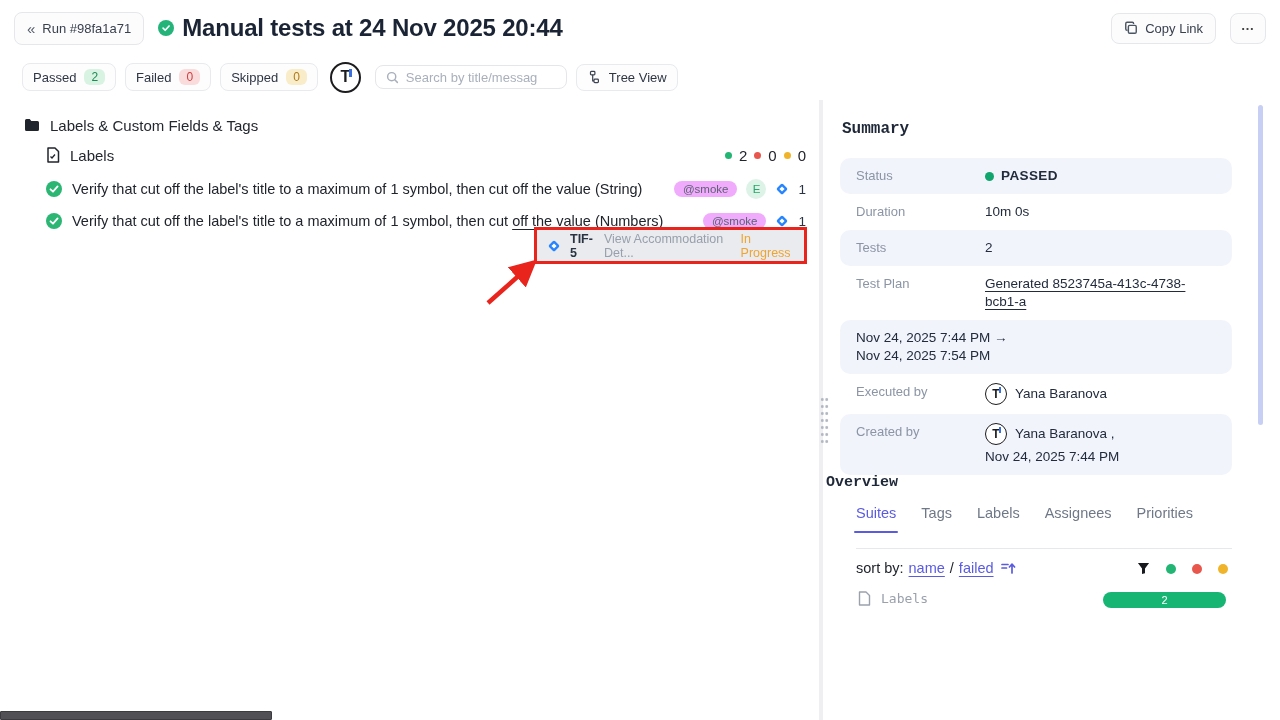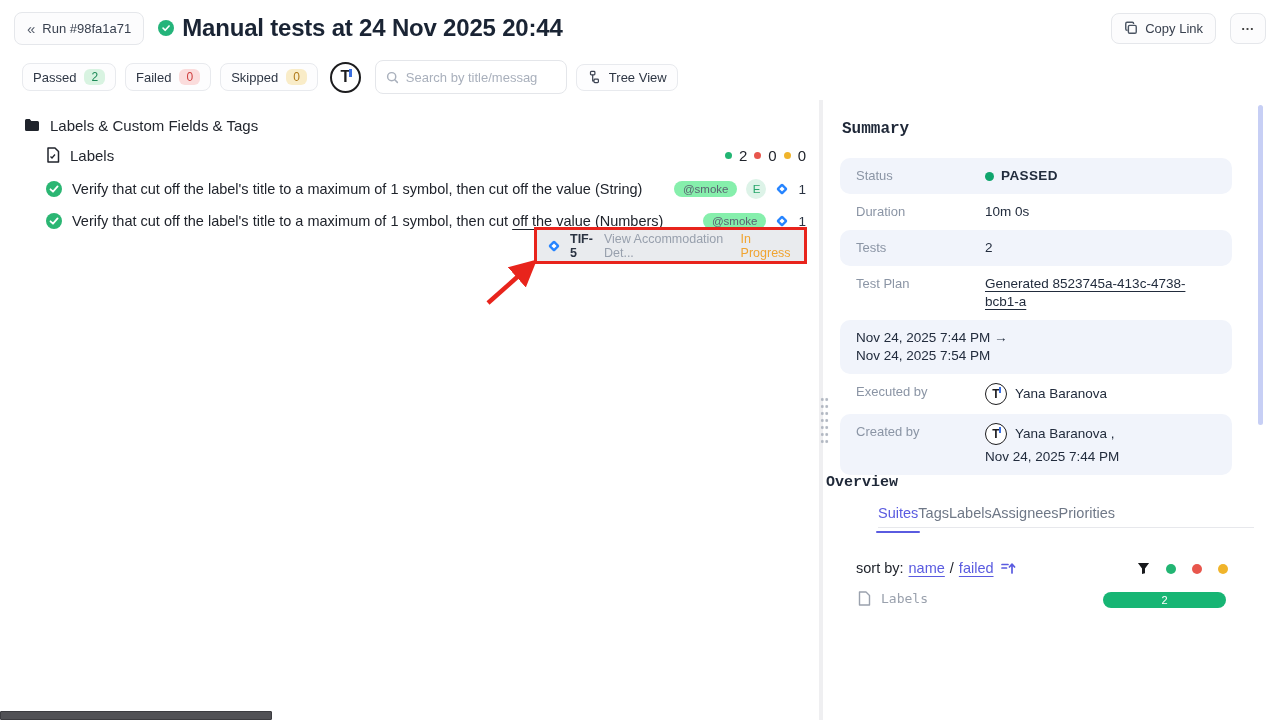--- a/index.html
+++ b/index.html
@@ -34,33 +34,33 @@
   .tlogo { position:relative; border:2px solid #1c1c1e; border-radius:50%; background:#fff;
     display:inline-flex; align-items:center; justify-content:center; }
   .tlogo .t { font-weight:800; color:#1c1c1e; }
   .tlogo .mark { position:absolute; background:#3b6fe0; }
   .tlogo.big { width:31px; height:31px; margin-left:3px; }
   .tlogo.big .t { font-size:16px; }
   .tlogo.big .mark { width:3px; height:8px; top:5px; right:7px; }
   .tlogo.sm { width:22px; height:22px; border-width:1.5px; flex:none; }
   .tlogo.sm .t { font-size:12px; }
   .tlogo.sm .mark { width:2px; height:6px; top:3px; right:5px; }
-  .searchbox { display:inline-flex; align-items:center; gap:7px; width:192px; height:34px;
+  .searchbox { display:inline-flex; align-items:center; gap:7px; width:192px; height:24px;
     border:1px solid #e4e6ea; border-radius:8px; padding:0 10px; background:#fff; margin-left:5px; }
   .searchbox input { border:none; outline:none; width:140px; font-size:13px; color:#333;
     font-family:"Liberation Sans", sans-serif; }
   .searchbox input::placeholder { color:#a9b0bc; }
 
   
   .tree-row { position:absolute; display:flex; align-items:center; gap:10px; height:22px; }
   .tree-row .name { font-size:15px; font-weight:500; color:#23272f; }
   .test-title { font-size:14.5px; color:#20242c; white-space:nowrap; }
   .test-title .u { text-decoration:underline; text-underline-offset:3px; }
   .badges { display:flex; align-items:center; gap:9px; margin-left:auto; }
-  .tagpill { background:#86efac; color:#5b6372; border-radius:10px; padding:2px 9px; font-size:11.5px; }
+  .tagpill { background:#f0abfc; color:#5b6372; border-radius:10px; padding:2px 9px; font-size:11.5px; }
   .epill { background:#ddf3e8; color:#27a express; color:#27a56a; border-radius:10px; width:20px; height:20px;
     display:inline-flex; align-items:center; justify-content:center; font-size:11.5px; }
   .issue-n { font-size:13.5px; color:#2a3342; }
   .stats { display:flex; align-items:center; gap:7px; font-size:15px; color:#20242c; }
   .dot { width:7px; height:7px; border-radius:50%; display:inline-block; }
   .dot.g { background:#22b573; } .dot.r { background:#e8564c; } .dot.y { background:#f0b42b; }
   .dot.big { width:10px; height:10px; }
 
   
   .popup-wrap { position:absolute; left:534px; top:227px; width:273px; height:37px;
@@ -86,22 +86,22 @@
   .srow { display:flex; padding:9px 16px; border-radius:10px; }
   .srow.alt { background:#f1f4fb; }
   .srow .lab { width:129px; flex:none; font-size:13px; color:#8b95a5; padding-top:1px; }
   .srow .val { font-size:13.5px; color:#222c3d; line-height:18px; }
   .status-val { display:flex; align-items:center; gap:7px; font-weight:700; color:#10a56d;
     font-size:13px; letter-spacing:0.4px; }
   .status-dot { width:9px; height:9px; border-radius:50%; background:#10a56d; }
   .linkish { text-decoration:underline; text-underline-offset:3px; }
   .with-av { display:flex; align-items:center; gap:8px; }
 
-  .tabs { position:absolute; left:856px; top:505px; width:376px; display:flex; 
-    border-bottom:1px solid #e7e8ec; padding-bottom:6px; font-size:14.5px; color:#6f7887;margin-left:22px; }
+  .tabs { position:absolute; left:856px; top:505px; width:376px; display:flex; gap:25px;
+    border-bottom:1px solid #e7e8ec; padding-bottom:27px; font-size:14.5px; color:#6f7887; }
   .tab { cursor:pointer; position:relative; }
   .tab.active { color:#5a5be0; }
   .tab.active::after { content:""; position:absolute; left:-2px; right:-2px; bottom:-12px;
     height:2.5px; background:#5a5be0; border-radius:2px; }
 
   .sortrow { position:absolute; left:856px; top:560px; font-size:14.5px; color:#20242c;
     display:flex; align-items:center; gap:5px; }
   .plink { color:#5a5be0; text-decoration:underline; text-underline-offset:3px; cursor:pointer; }
   .filter-icons { position:absolute; left:1137px; top:562px; display:flex; align-items:center; gap:16px; }
   .ov-row { position:absolute; left:858px; top:591px; display:flex; align-items:center; gap:10px; }

